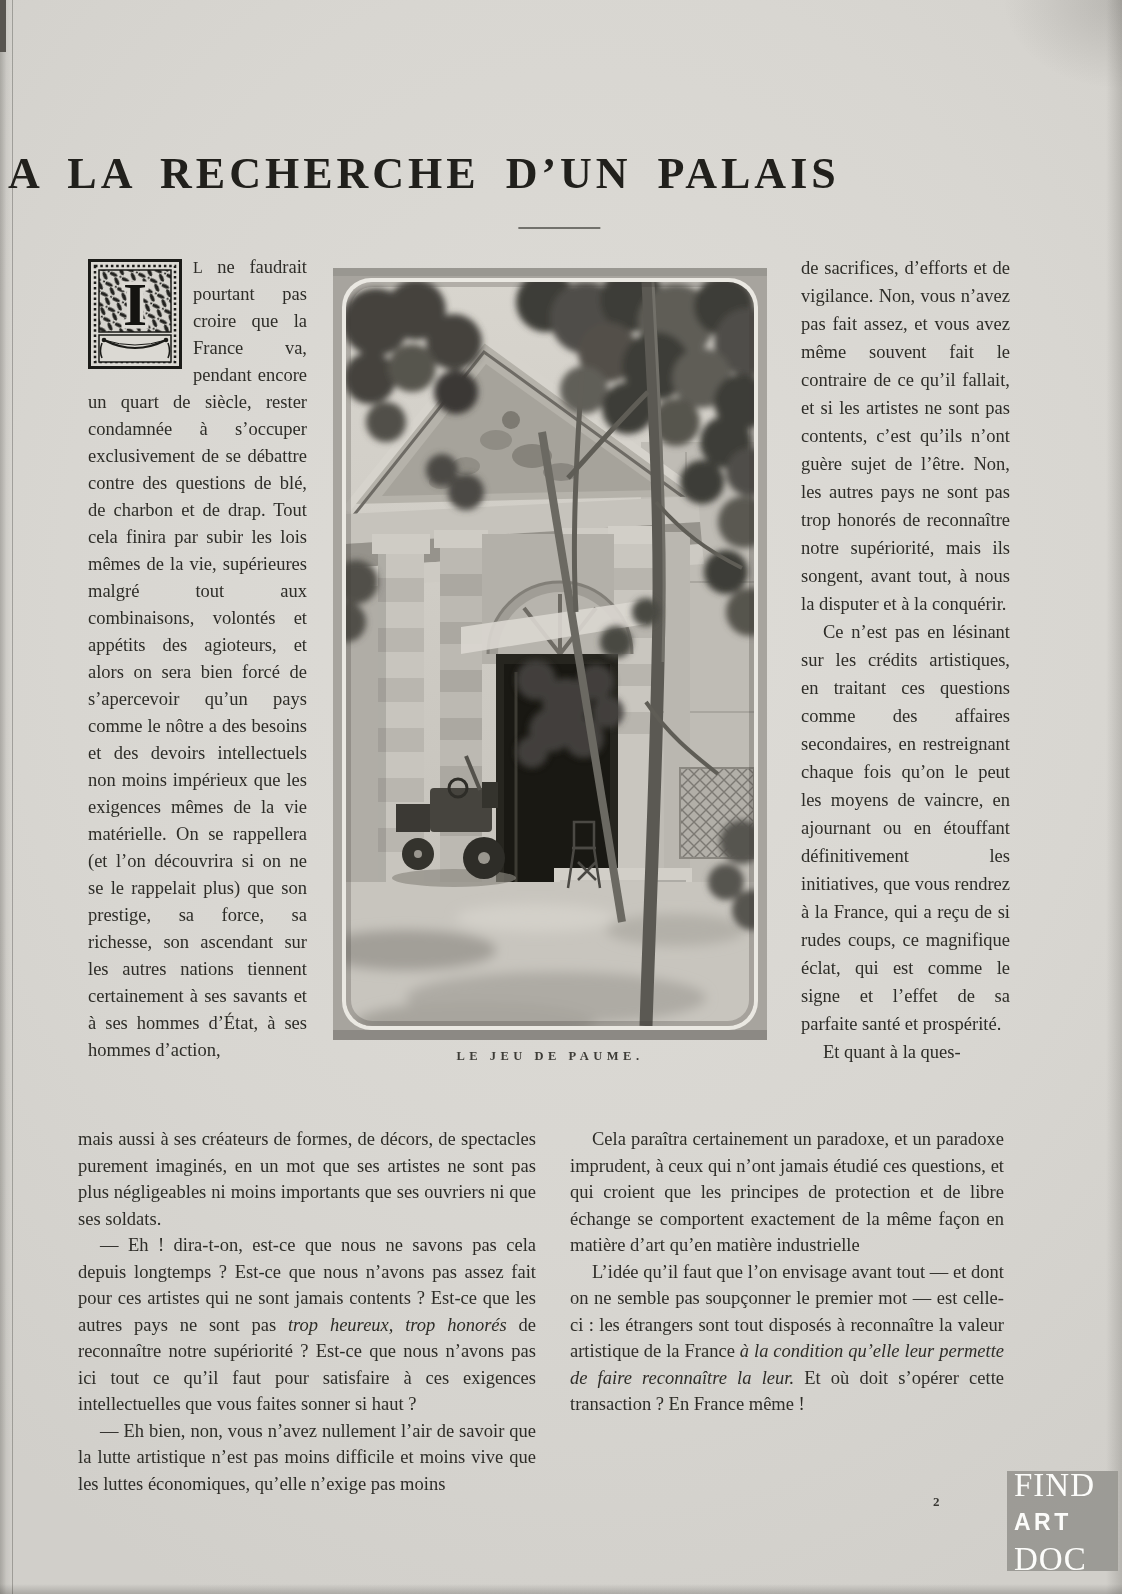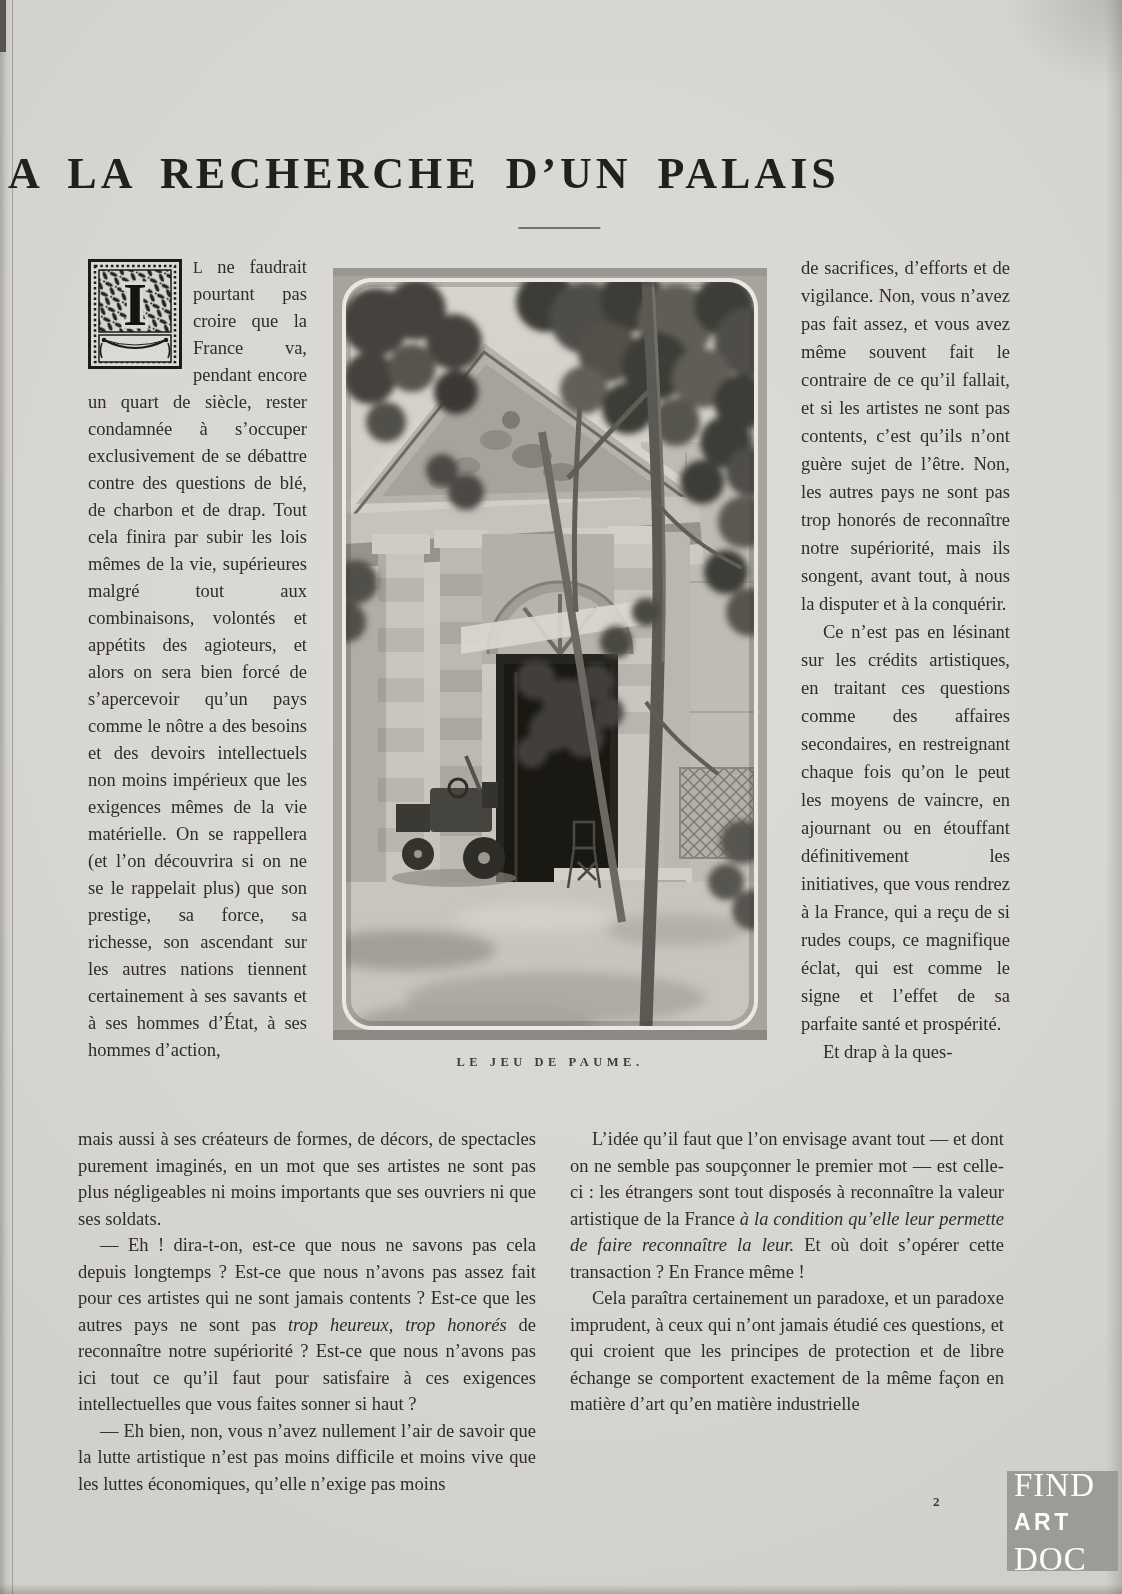--- a/index.html
+++ b/index.html
@@ -35,21 +35,21 @@
   p.indent { text-indent:22px; }
   .ital { font-style:italic; }
 
   .col-left  { top:254px; left:88px;  width:219px; height:870px; font-size:18.5px; line-height:27px; overflow:hidden; }
   .col-right { top:254px; left:801px; width:209px; height:870px; font-size:18.5px; line-height:28px; overflow:hidden; }
 
   .photo-figure { position:absolute; top:268px; left:333px; width:434px; margin:0; }
   .mat { width:434px; height:772px; background:#a7a49e;
          box-shadow: inset 0 -7px 9px rgba(0,0,0,.20), inset 0 4px 7px rgba(0,0,0,.12); }
   .mat svg { display:block; }
-  figcaption { margin-top:15px; text-align:center; font-size:12.5px; letter-spacing:4.5px;
+  figcaption { margin-top:9px; text-align:center; font-size:12.5px; letter-spacing:4.5px;
                color:#3d3c37; font-weight:600; }
 
   .bcol-left  { position:absolute; top:1126px; left:78px;  width:458px; font-size:18.5px; line-height:26.5px; }
   .bcol-right { position:absolute; top:1126px; left:570px; width:434px; font-size:18.5px; line-height:26.5px; }
 
   .dropcap { float:left; width:94px; height:110px; margin:5px 11px 2px 0; }
   .lead-char { font-size:0.86em; }
 
   .page-num { position:absolute; top:1494px; left:933px; font-size:13px; font-weight:bold;
               color:#3a3934; letter-spacing:1px; }
@@ -320,32 +320,32 @@
         <rect x="0" y="0" width="434" height="8" fill="rgba(0,0,0,.08)"></rect>
         <rect x="0" y="762" width="434" height="10" fill="rgba(0,0,0,.16)"></rect>
       </svg>
     </div>
     <figcaption>LE JEU DE PAUME.</figcaption>
   </figure>
 
   <div class="col col-right">
     <p>de sacrifices, d’efforts et de vigilance. Non, vous n’avez pas fait assez, et vous avez même souvent fait le contraire de ce qu’il fallait, et si les artistes ne sont pas contents, c’est qu’ils n’ont guère sujet de l’être. Non, les autres pays ne sont pas trop honorés de reconnaître notre supériorité, mais ils songent, avant tout, à nous la disputer et à la conquérir.</p>
     <p class="indent">Ce n’est pas en lésinant sur les crédits artistiques, en traitant ces questions comme des affaires secondaires, en restreignant chaque fois qu’on le peut les moyens de vaincre, en ajournant ou en étouffant définitivement les initiatives, que vous rendrez à la France, qui a reçu de si rudes coups, ce magnifique éclat, qui est comme le signe et l’effet de sa parfaite santé et prospérité.</p>
-    <p class="indent">Et drap à la ques-</p>
+    <p class="indent">Et quant à la ques-</p>
   </div>
 
   <div class="col bcol-left">
     <p>mais aussi à ses créateurs de formes, de décors, de spectacles purement imaginés, en un mot que ses artistes ne sont pas plus négligeables ni moins importants que ses ouvriers ni que ses soldats.</p>
     <p class="indent"><span>— Eh ! dira-t-on, est-ce que nous ne savons pas cela depuis longtemps ? Est-ce que nous n’avons pas assez fait pour ces artistes qui ne sont jamais contents ? Est-ce que les autres pays ne sont pas </span><span class="ital">trop heureux, trop honorés</span><span> de reconnaître notre supériorité ? Est-ce que nous n’avons pas ici tout ce qu’il faut pour satisfaire à ces exigences intellectuelles que vous faites sonner si haut ?</span></p>
     <p class="indent">— Eh bien, non, vous n’avez nullement l’air de savoir que la lutte artistique n’est pas moins difficile et moins vive que les luttes économiques, qu’elle n’exige pas moins</p>
   </div>
 
   <div class="col bcol-right">
+    <p class="indent">Cela paraîtra certainement un paradoxe, et un paradoxe imprudent, à ceux qui n’ont jamais étudié ces questions, et qui croient que les principes de protection et de libre échange se comportent exactement de la même façon en matière d’art qu’en matière industrielle</p>
     <p class="indent"><span>L’idée qu’il faut que l’on envisage avant tout — et dont on ne semble pas soupçonner le premier mot — est celle-ci : les étrangers sont tout disposés à reconnaître la valeur artistique de la France </span><span class="ital">à la condition qu’elle leur permette de faire reconnaître la leur.</span><span> Et où doit s’opérer cette transaction ? En France même !</span></p>
-    <p class="indent">Cela paraîtra certainement un paradoxe, et un paradoxe imprudent, à ceux qui n’ont jamais étudié ces questions, et qui croient que les principes de protection et de libre échange se comportent exactement de la même façon en matière d’art qu’en matière industrielle</p>
   </div>
 
   <div class="page-num">2</div>
 
   <div class="watermark">
     <div class="wm-serif">FIND</div>
     <div class="wm-sans">ART</div>
     <div class="wm-serif">DOC</div>
   </div>
 

